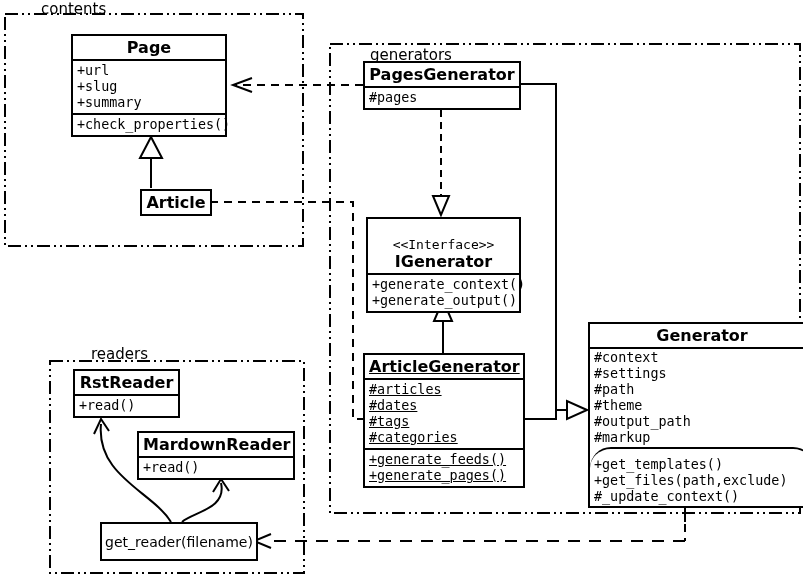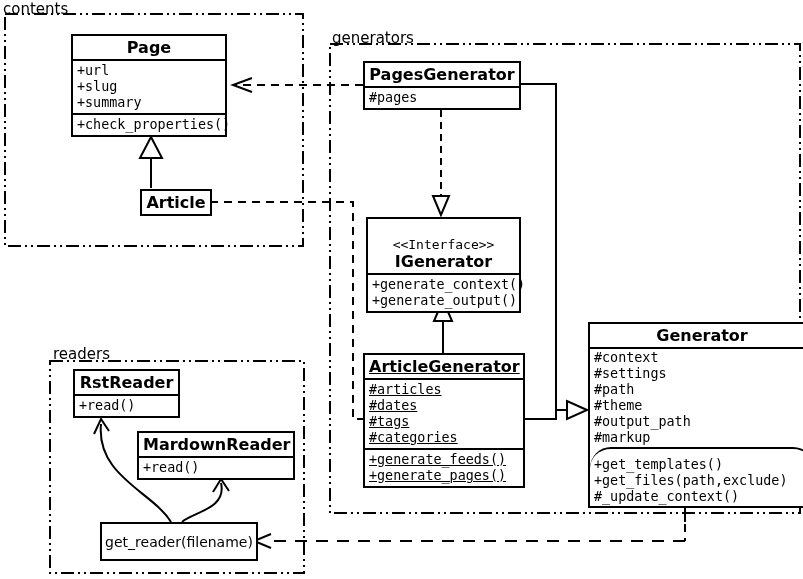--- a/index.html
+++ b/index.html
@@ -12,20 +12,21 @@
     color: #000000;
     overflow: hidden;
   }
   #wires { position: absolute; left: 0; top: 0; width: 803px; height: 579px; }
 
   .pkg-label {
     position: absolute;
     font: 15px "DejaVu Sans", sans-serif;
     color: #000;
     white-space: nowrap;
+    margin-left: 38px;
   }
 
   .uml-box {
     position: absolute;
     background: #fff;
     border: 2px solid #000;
     box-sizing: border-box;
   }
   .uml-title {
     font: bold 16px "DejaVu Sans", sans-serif;
@@ -108,21 +109,21 @@
     
     <path d="M 171,522 C 153,492 96,476 101,424" fill="none" stroke="#000" stroke-width="2"></path>
     <polyline points="94,434 101,419 109,431" fill="none" stroke="#000" stroke-width="2"></polyline>
 
     
     <path d="M 182,522 C 193,512 227,509 221,483" fill="none" stroke="#000" stroke-width="2"></path>
     <polyline points="213,492 221,479 229,491" fill="none" stroke="#000" stroke-width="2"></polyline>
   </svg>
 
   <div class="pkg-label" style="left:3px; top:0px;">contents</div>
-  <div class="pkg-label" style="left:332px; top:29px;">generators</div>
+  <div class="pkg-label" style="left:332px; top:46px;">generators</div>
   <div class="pkg-label" style="left:53px; top:345px;">readers</div>
 
   <div class="uml-box" style="left:71px; top:34px; width:156px;">
     <div class="uml-title">Page</div>
     <div class="uml-compartment">
       <div class="uml-member">+url</div>
       <div class="uml-member">+slug</div>
       <div class="uml-member">+summary</div>
     </div>
     <div class="uml-compartment">

